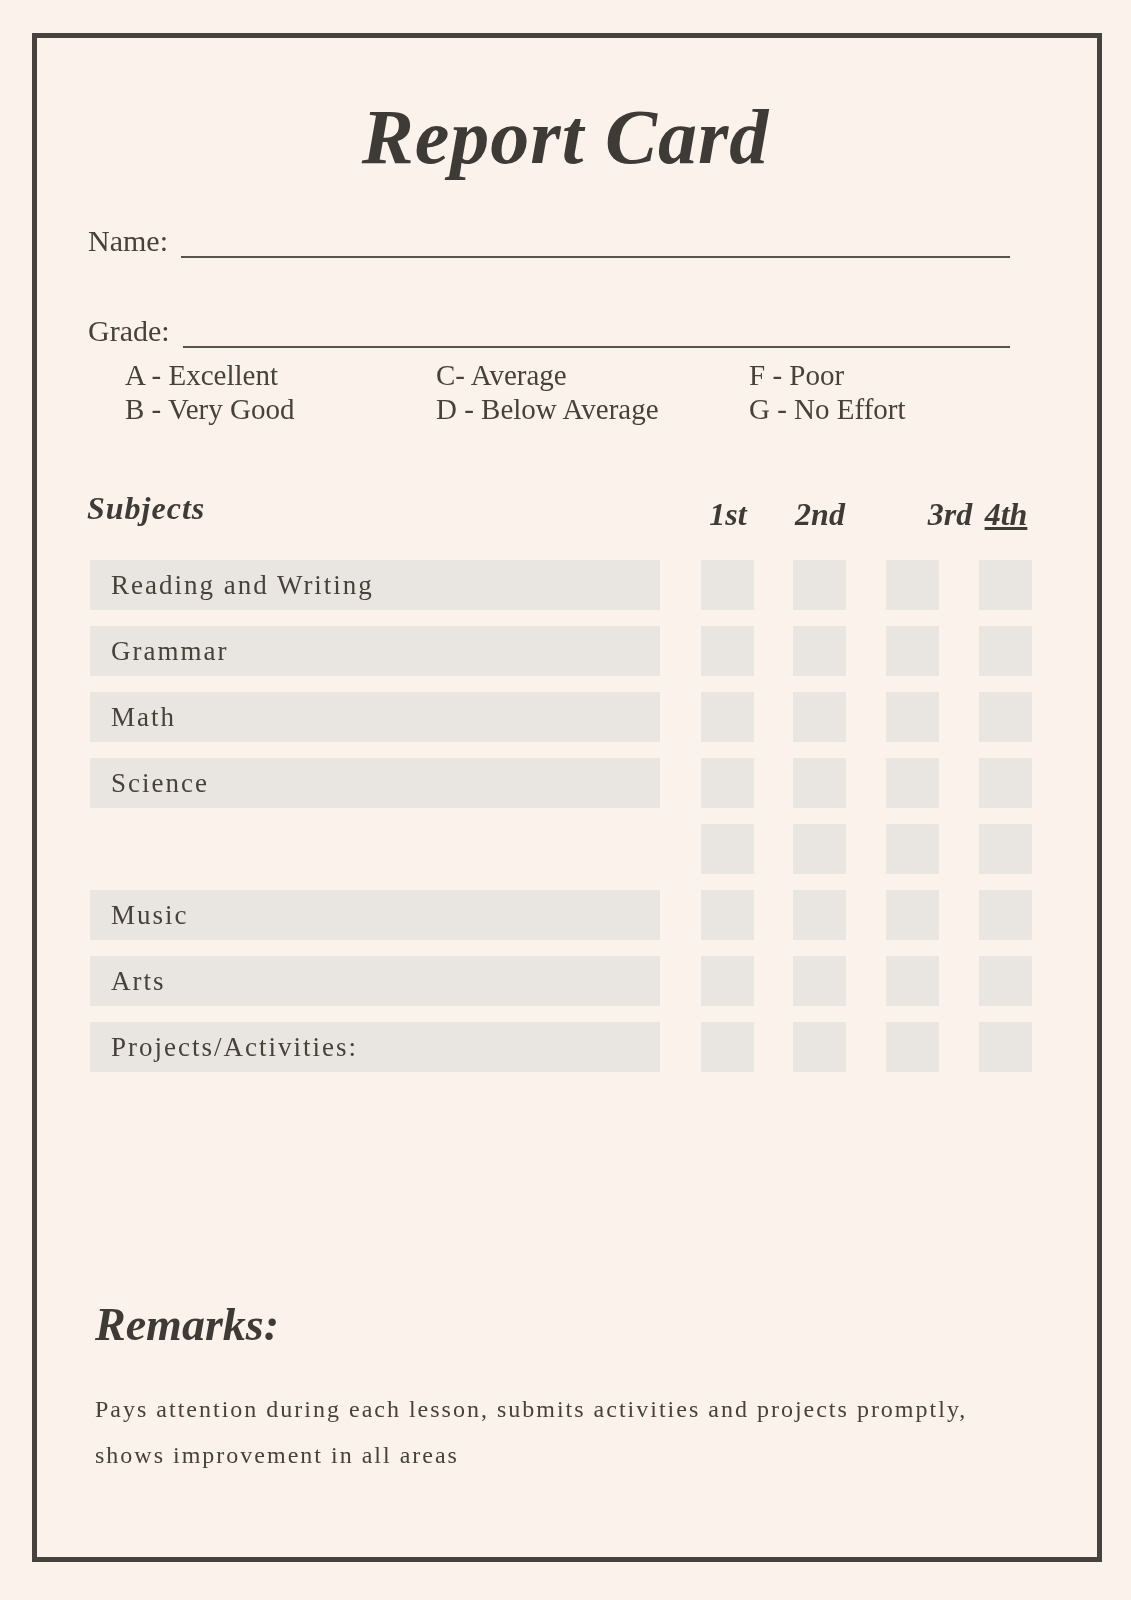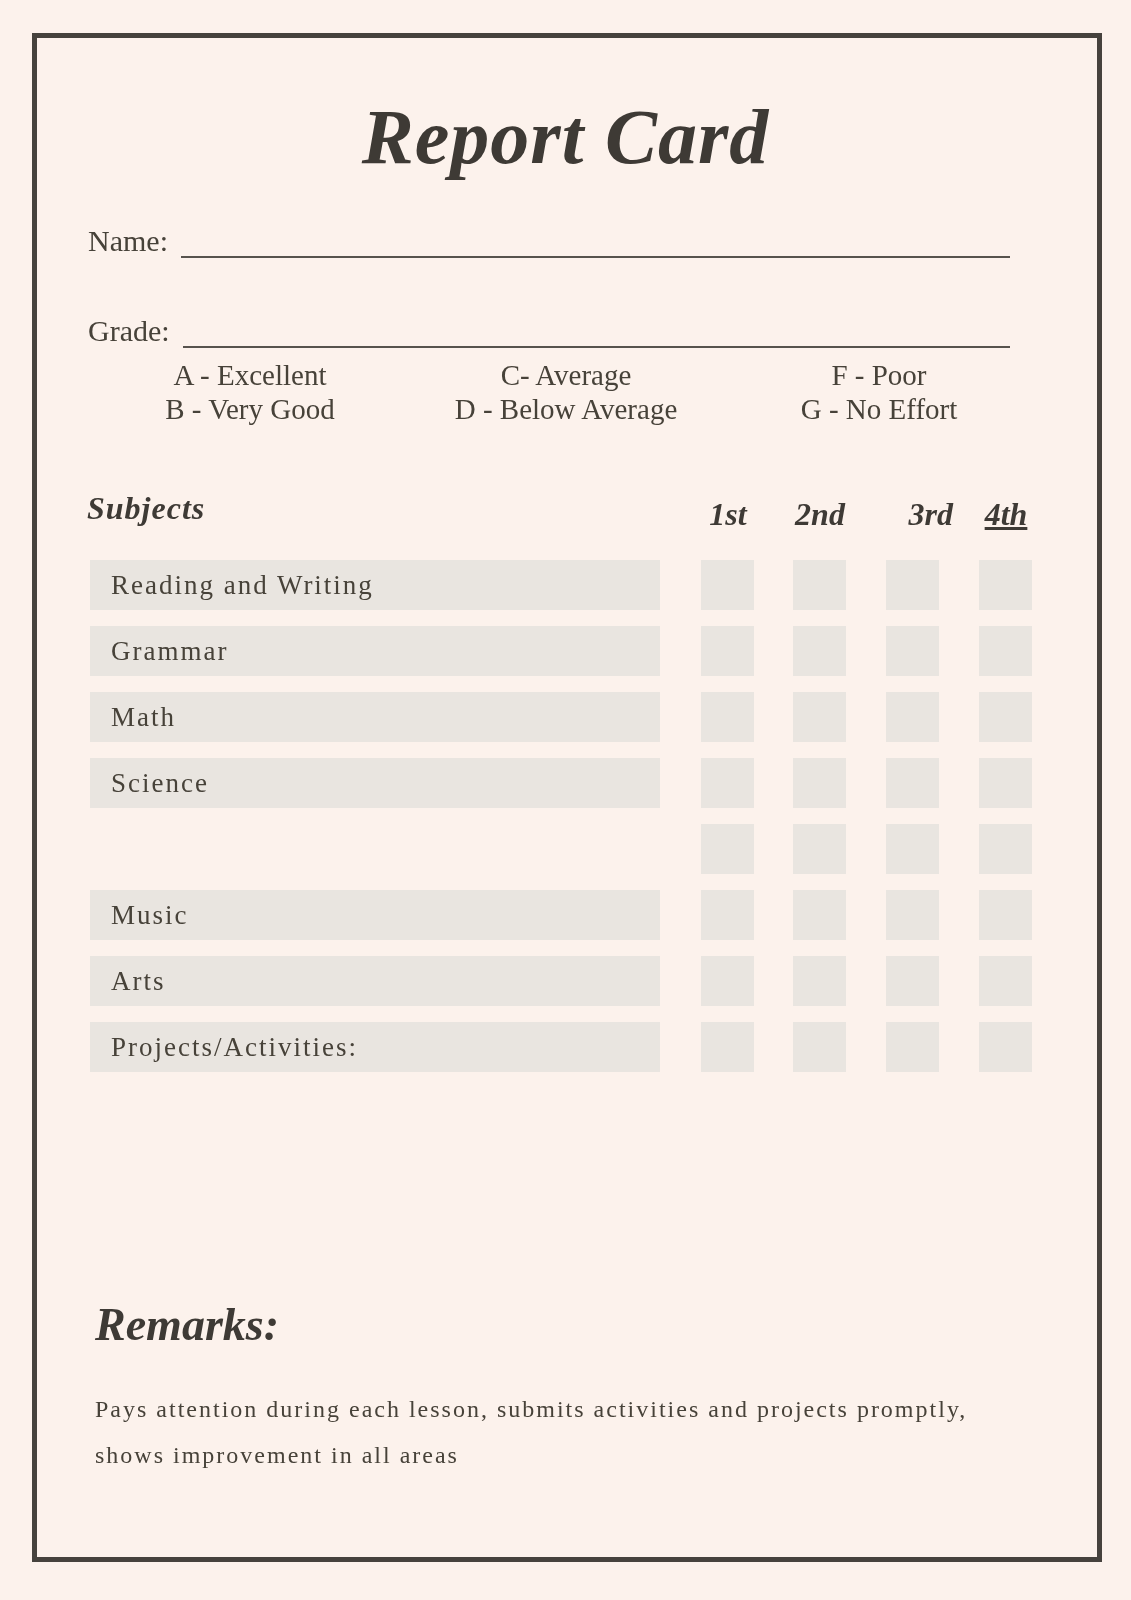--- a/index.html
+++ b/index.html
@@ -68,21 +68,21 @@
   }
 
   .legend {
     position: absolute;
     top: 358px; left: 0;
     width: 100%;
     font-size: 29px;
     line-height: 34px;
     color: var(--text);
   }
-  .legend-col { position: absolute; text-align: center; }
+  .legend-col { position: absolute; }
   .legend-col-1 { left: 125px; width: 250px; }
   .legend-col-2 { left: 436px; width: 260px; }
   .legend-col-3 { left: 749px; width: 260px; }
 
   .subjects-heading {
     position: absolute;
     left: 87px; top: 490px;
     font-size: 32px;
     font-weight: bold;
     font-style: italic;
@@ -94,21 +94,21 @@
     top: 496px;
     width: 80px;
     text-align: center;
     font-size: 32px;
     font-weight: bold;
     font-style: italic;
     color: var(--heading);
   }
   .period-0 { left: 688px; }
   .period-1 { left: 780px; }
-  .period-2 { left: 873px; text-align: right; }
+  .period-2 { left: 910px; }
   .period-3 { left: 966px; text-decoration: underline; }
 
   .rows {
     position: absolute;
     left: 0; top: 560px;
     width: 100%;
   }
   .row {
     position: relative;
     height: 50px;

